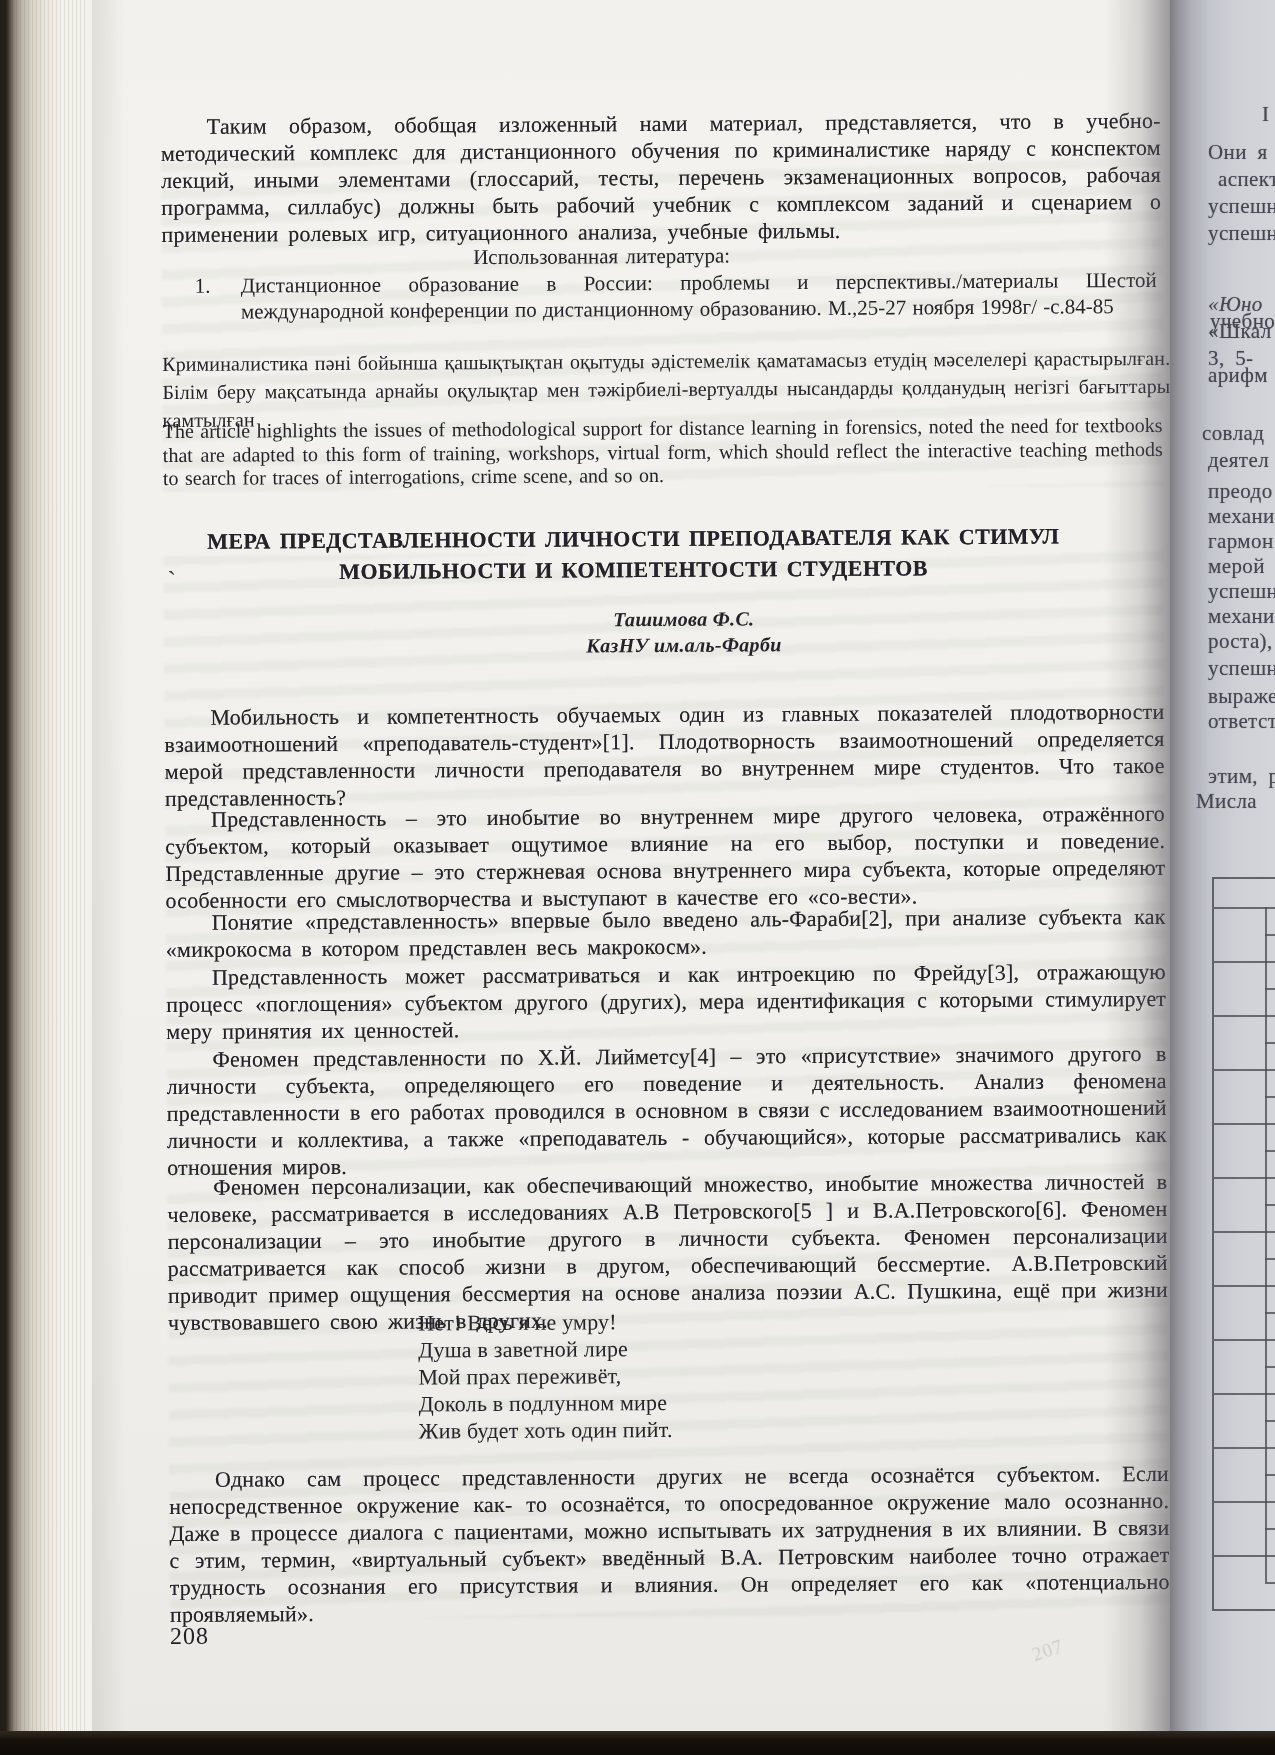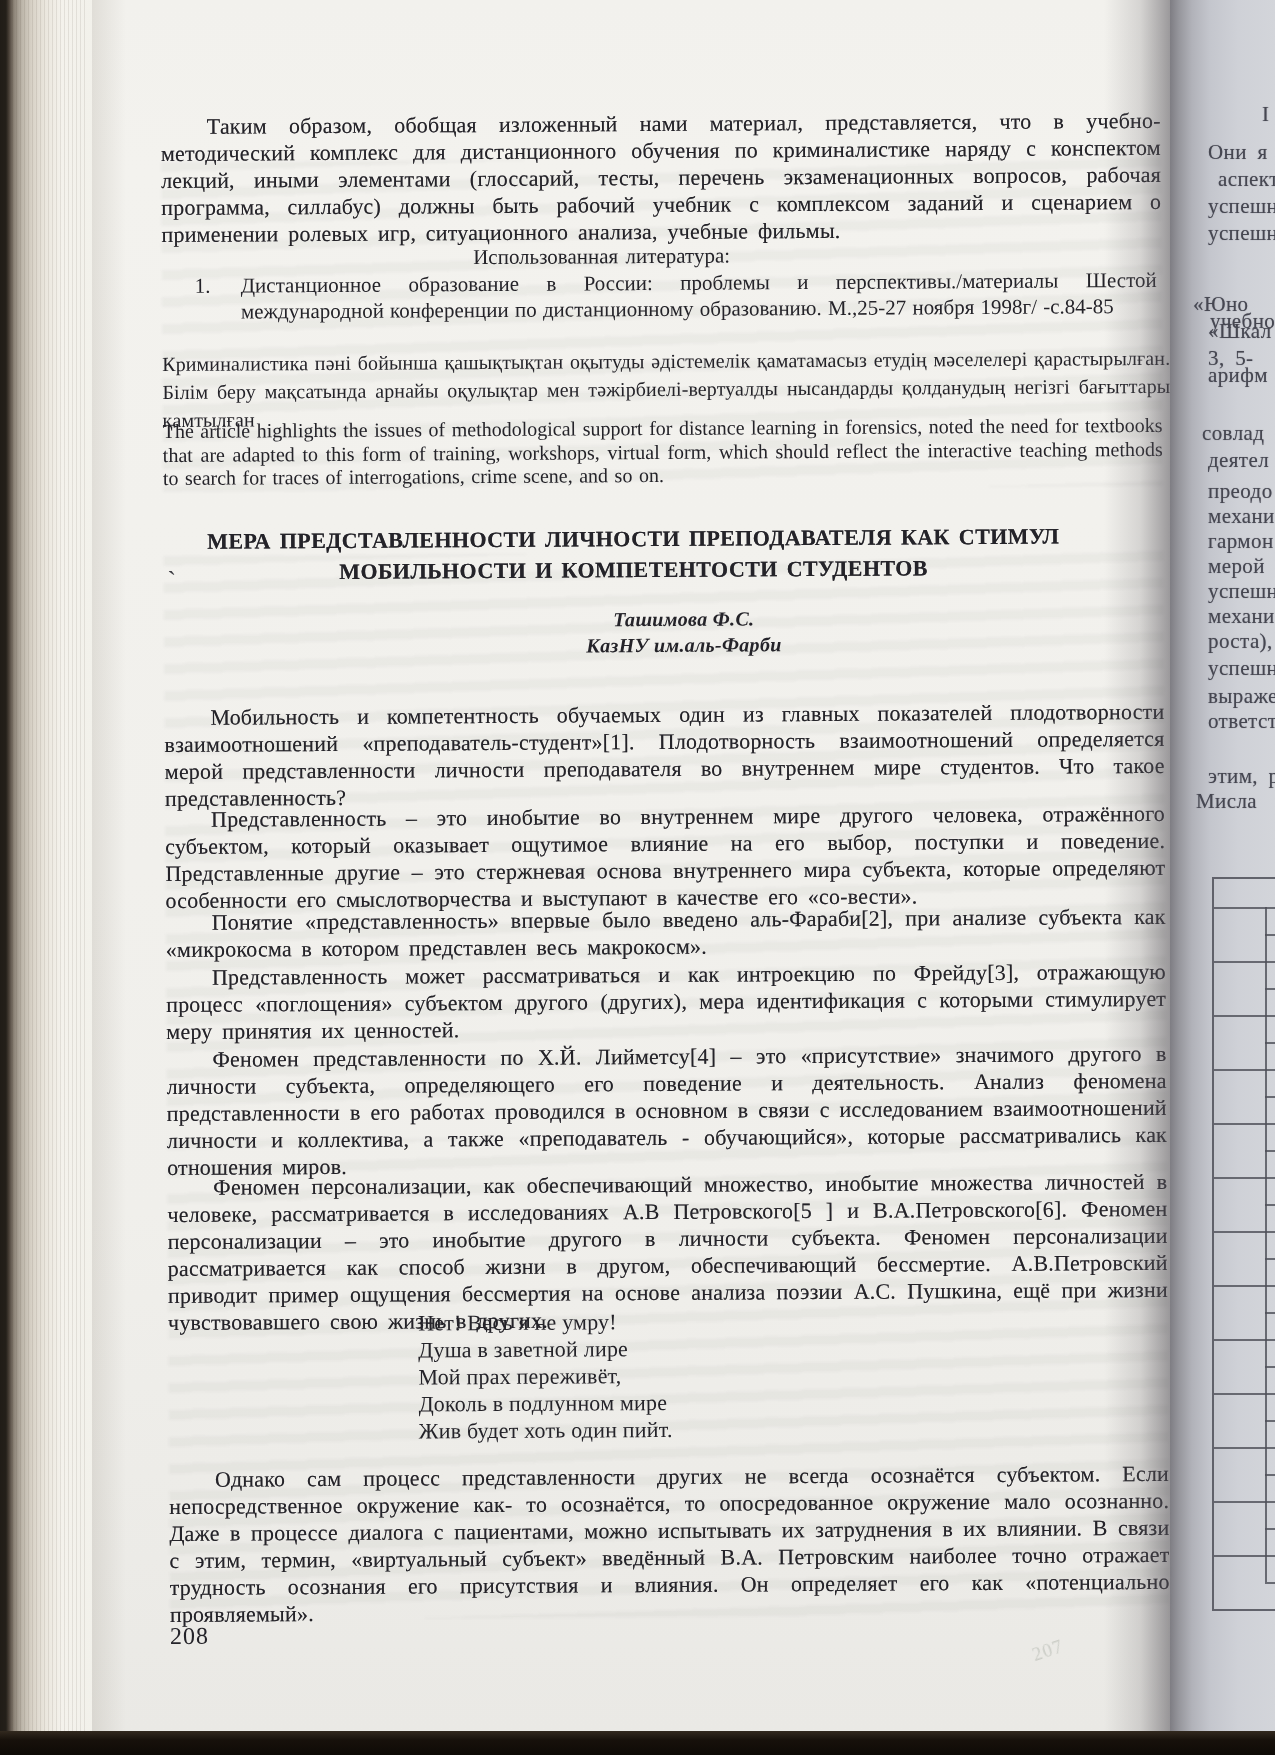--- a/index.html
+++ b/index.html
@@ -154,21 +154,21 @@
 </div>
 
 <div class="right-page">
   <div id="frags">
       <div class="frag" style="top: 102px; left: 92px;">І</div>
       <div class="frag" style="top: 140px; left: 38px;">Они я</div>
       <div class="frag" style="top: 167px; left: 48px;">аспект</div>
       <div class="frag" style="top: 194px; left: 38px;">успешн</div>
       <div class="frag" style="top: 221px; left: 38px;">успешн</div>
       <div class="frag" style="top: 265px; left: 40px; margin-top: 44px;">учебно</div>
-      <div class="frag" style="top: 292px; left: 23px;">«Юно</div>
+      <div class="frag" style="top: 292px; left: 38px; font-style: italic;">«Юно</div>
       <div class="frag" style="top: 319px; left: 38px;">«Шкал</div>
       <div class="frag" style="top: 346px; left: 38px;">3, 5-</div>
       <div class="frag" style="top: 363px; left: 38px;">арифм</div>
       <div class="frag" style="top: 421px; left: 32px;">совлад</div>
       <div class="frag" style="top: 448px; left: 38px;">деятел</div>
       <div class="frag" style="top: 479px; left: 38px;">преодо</div>
       <div class="frag" style="top: 504px; left: 38px;">механи</div>
       <div class="frag" style="top: 529px; left: 38px;">гармон</div>
       <div class="frag" style="top: 554px; left: 38px;">мерой</div>
       <div class="frag" style="top: 579px; left: 38px;">успешн</div>

